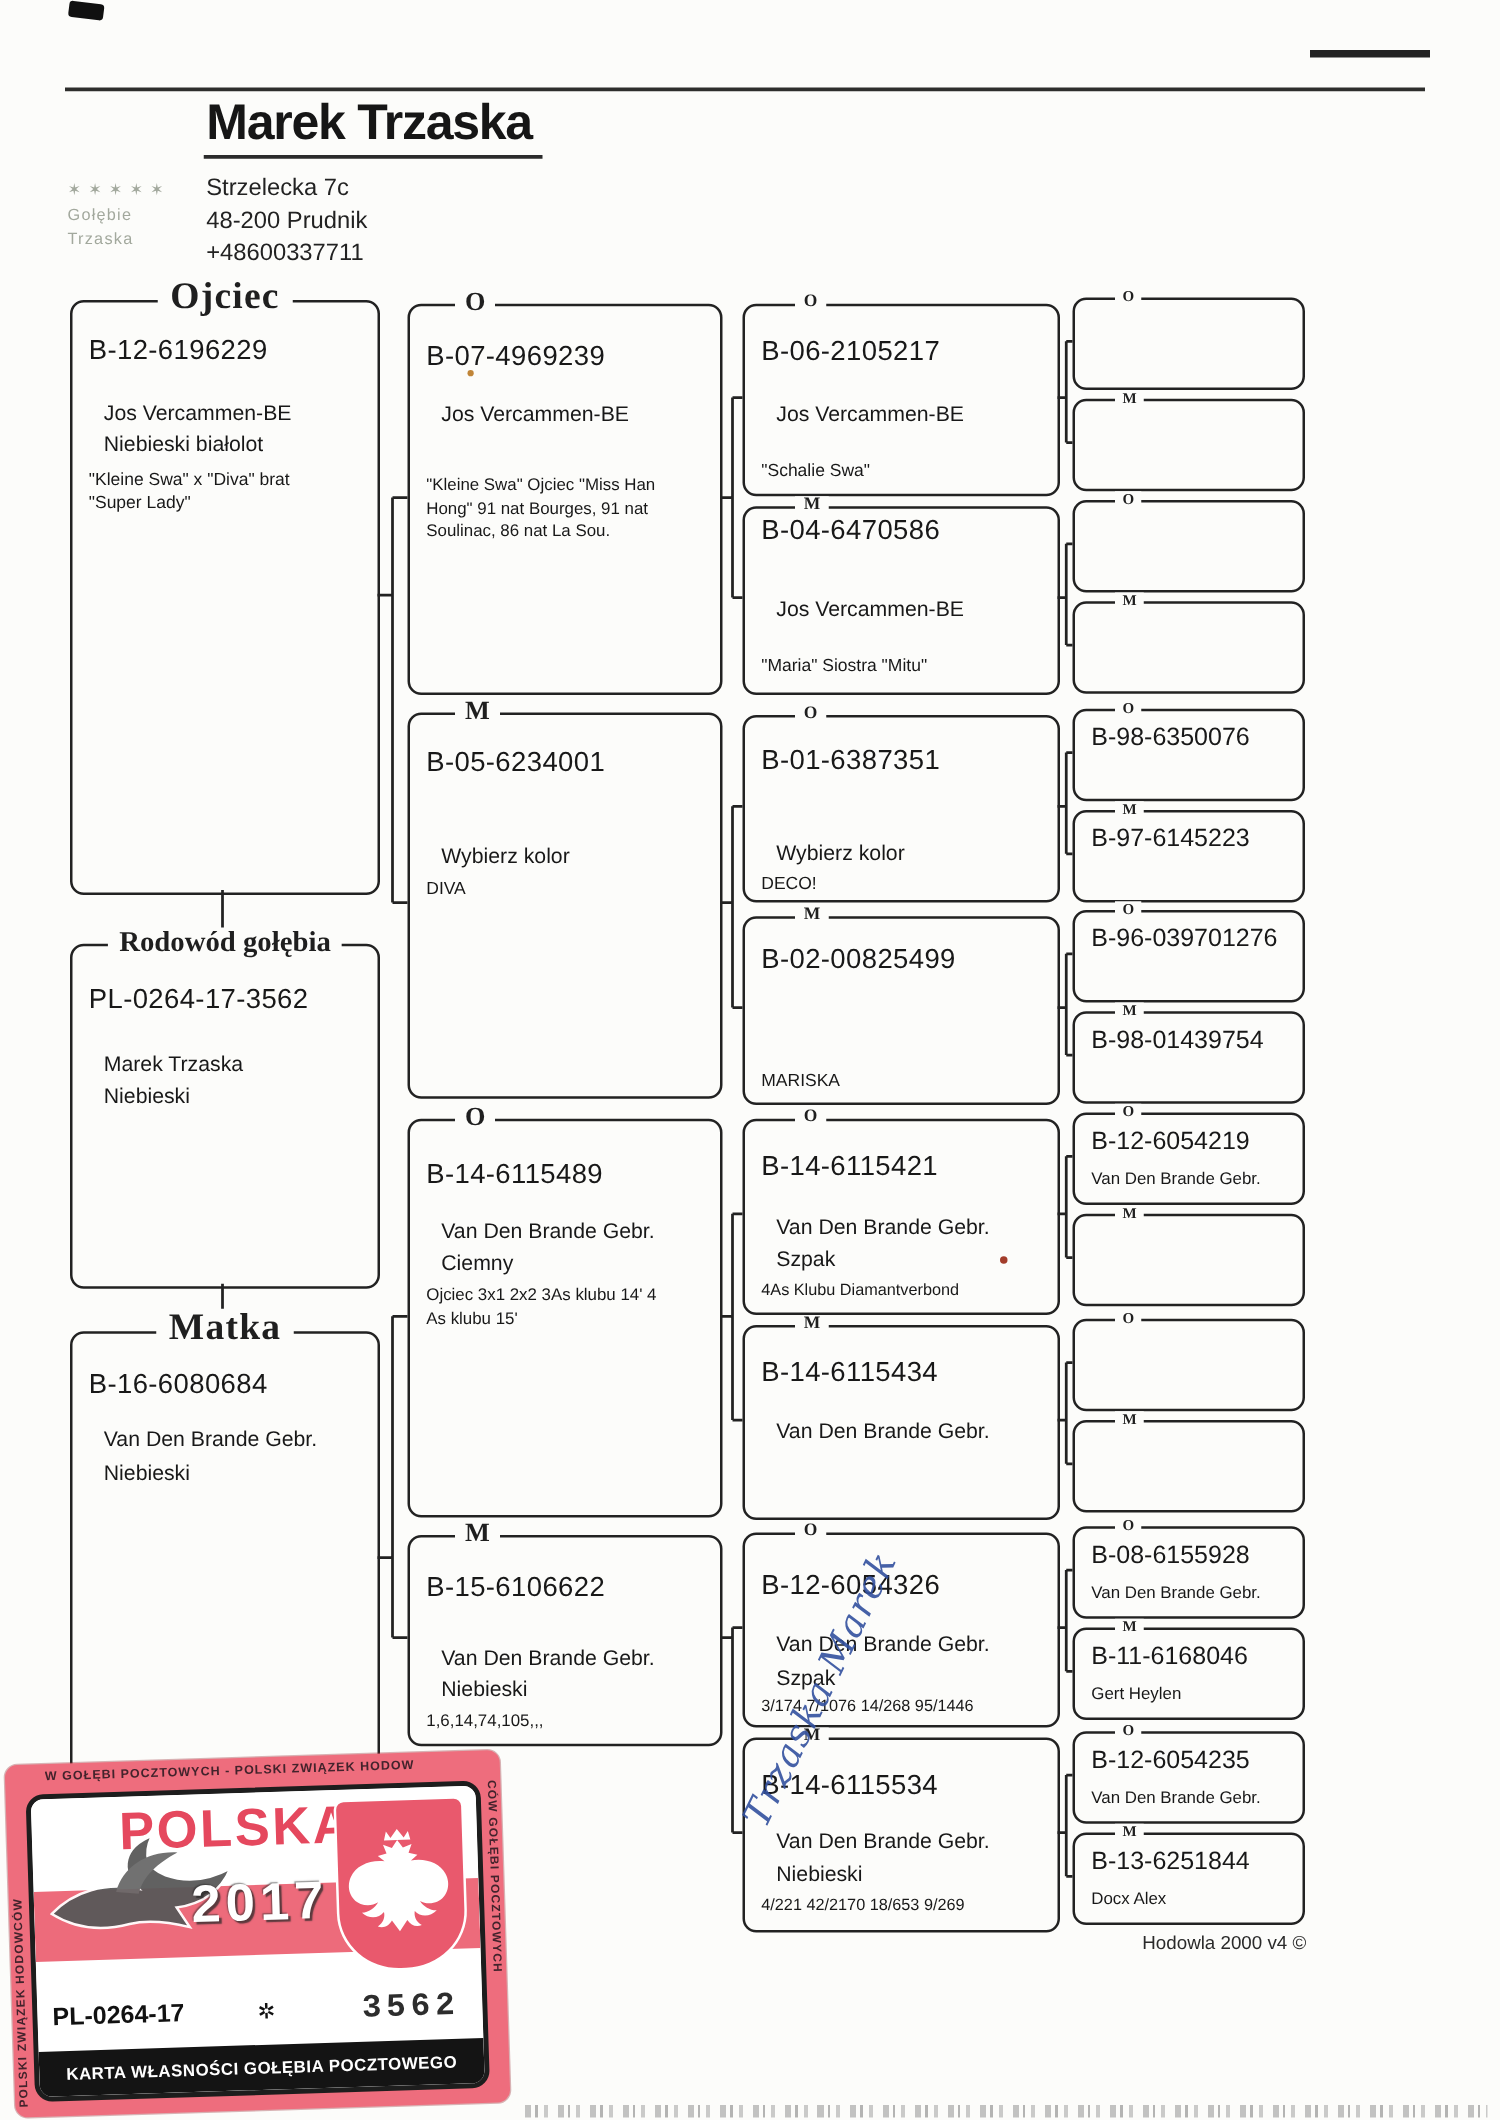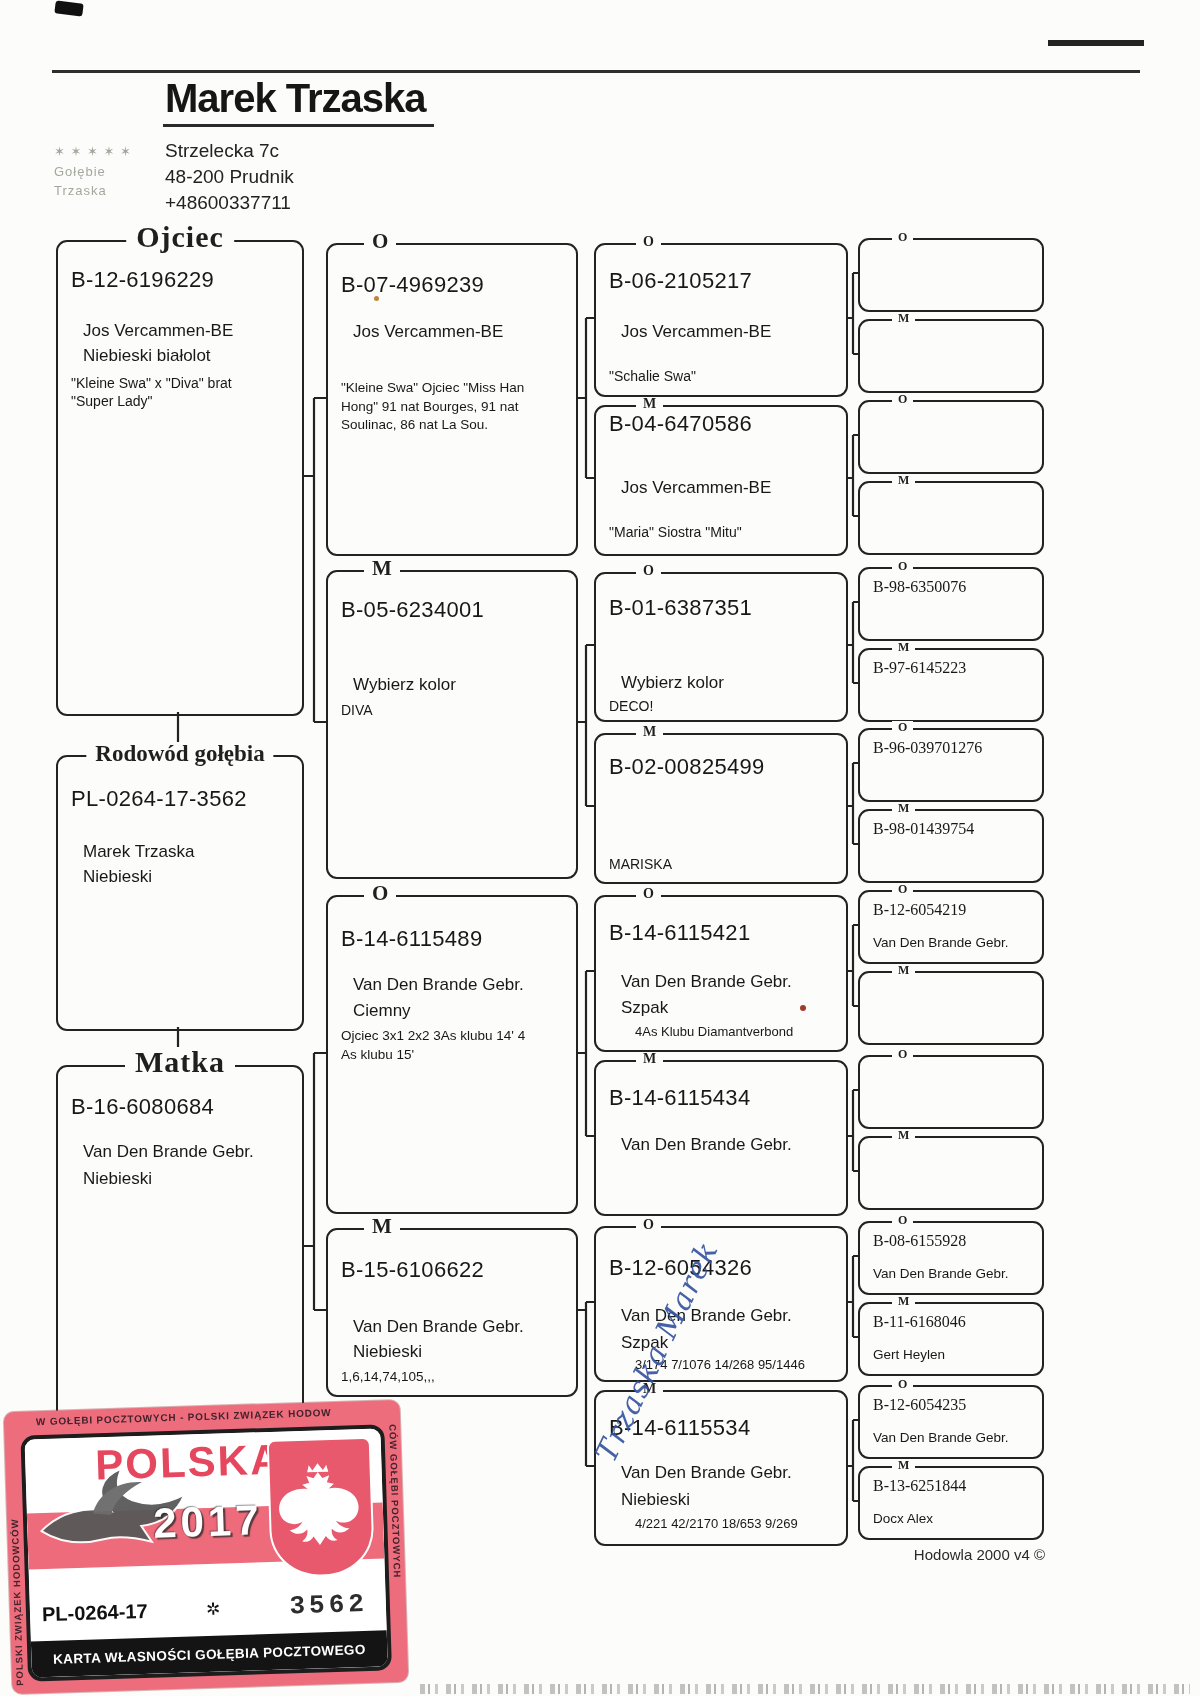--- a/index.html
+++ b/index.html
@@ -19,25 +19,25 @@
   .box  { position:absolute; border:2px solid #222; border-radius:11px; }
   .tag  { position:absolute; background:#fcfcfa; font-family:"Liberation Serif", serif; font-weight:700; color:#1f1f1f; line-height:1; }
   .tag-xl { font-size:30px; top:-20px; letter-spacing:1px; padding:0 10px; }
   .tag-lg { font-size:23px; top:-15px; padding:0 9px; }
   .tag-md { font-size:21px; top:-14px; left:36px; padding:0 8px; }
   .tag-sm { font-size:14px; top:-10px; left:40px; padding:0 7px; }
   .tag-xs { font-size:12px; top:-9px;  left:32px; padding:0 6px; }
   .center { left:50%; transform:translateX(-50%); white-space:nowrap;text-align:right; }
   .l    { position:absolute; left:13px; right:5px; line-height:1.3; color:#181818; }
   .ring   { font-size:22px; letter-spacing:.3px; }
-  .ring-s { font-size:16px;font-family:Liberation Serif, serif; }
+  .ring-s { font-size:20px; }
   .t17  { font-size:17px;margin-left:12px; }
   .t14  { font-size:14px;   white-space:pre-line; }
   .t13  { font-size:13.5px; white-space:pre-line; line-height:1.38; }
-  .t12  { font-size:13px;margin-left:26px; }
+  .t12  { font-size:13px; }
   .conn { position:absolute; left:0; top:0; pointer-events:none; }
 
   
   .speck { position:absolute; border-radius:50%; }
   .noise { position:absolute; left:420px; top:1684px; width:770px; height:10px; opacity:.5; filter:blur(.6px);
            background:repeating-linear-gradient(90deg,#8a8a8a 0 5px,transparent 5px 8px,#6f6f6f 8px 10px,transparent 10px 15px,#999 15px 18px,transparent 18px 26px); }
 
   
   .signature { position:absolute; left:588px; top:1452px; transform:rotate(-64deg); transform-origin:0 0;
                font-family:"DejaVu Serif", serif; font-style:italic; font-size:30px; color:#33519f; opacity:.9;

